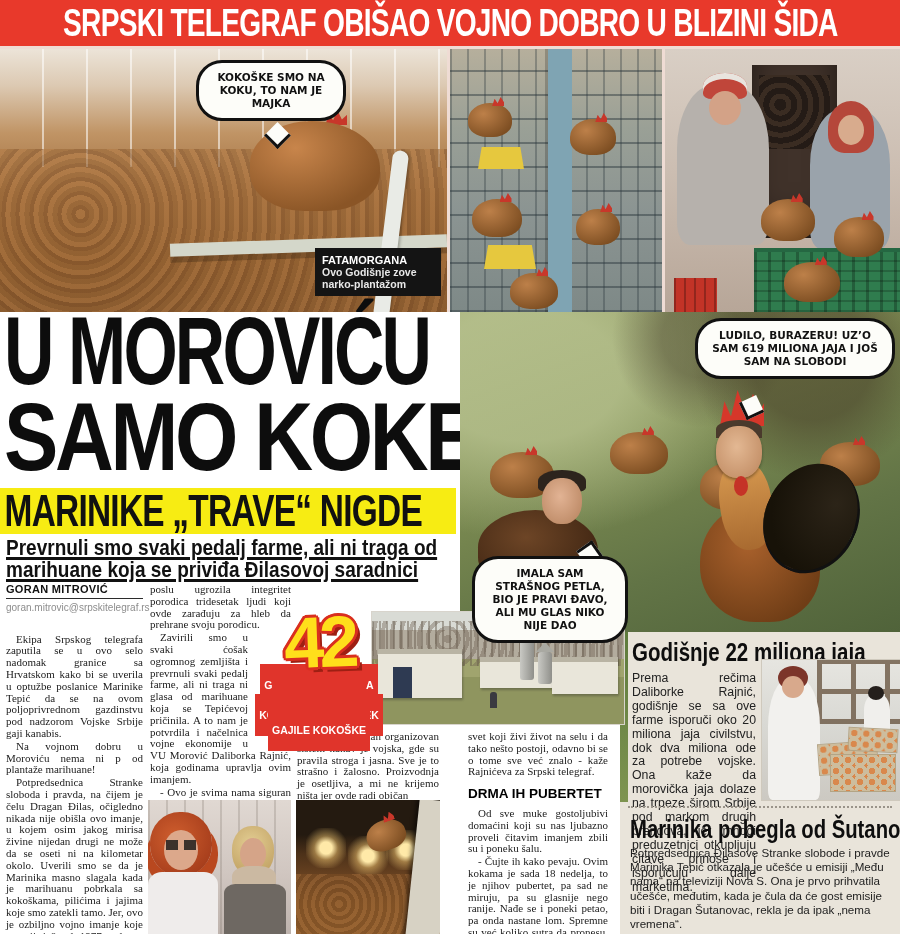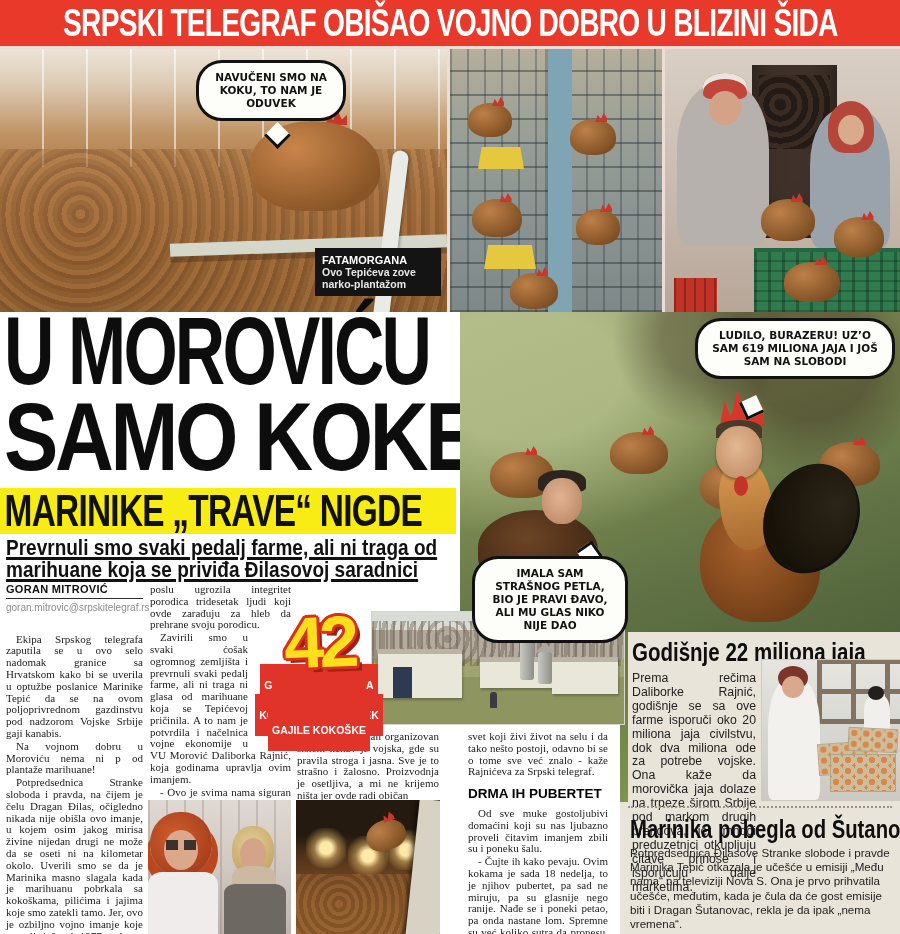--- a/index.html
+++ b/index.html
@@ -217,21 +217,21 @@
     <div class="wires"></div>
     <div class="flock"></div>
     <div class="perch"></div>
     <div class="pipe"></div>
     <div class="bighen" style="left:250px;top:60px;width:130px;height:120px;">
       <div class="comb"></div>
       <div class="body"></div>
     </div>
     <div class="abs" style="right:6px;bottom:16px;width:112px;background:#141414;color:#fff;padding:6px 7px;z-index:6;">
       <div style="font-weight:bold;font-size:11px;">FATAMORGANA</div>
-      <div style="font-size:10.5px;line-height:12px;font-weight:bold;color:#e8e8e8;">Ovo Tepićeva zove narko-plantažom</div>
+      <div style="font-size:10.5px;line-height:12px;font-weight:bold;color:#e8e8e8;">Ovo Godišnje zove narko-plantažom</div>
     </div>
   </div>
 
   <div class="photo photo-cages">
     <div class="grid"></div>
     <div class="post"></div>
     <div class="feeder" style="left:28px;top:98px;width:46px;height:22px;"></div>
     <div class="feeder" style="left:34px;top:196px;width:52px;height:24px;"></div>
     <div class="hen" style="left:18px;top:54px;width:44px;height:34px;">
         <i></i>
@@ -308,21 +308,21 @@
       <div class="face"></div>
       <div class="wattle"></div>
     </div>
     <div class="figure henwoman">
       <div class="body"></div>
       <div class="hair"></div>
       <div class="face"></div>
     </div>
   </div>
 
-  <div class="bubble" style="left:196px;top:60px;width:150px;">NAVUČENI SMO NA KOKU, TO NAM JE ODUVEK</div>
+  <div class="bubble" style="left:196px;top:60px;width:150px;">KOKOŠKE SMO NA KOKU, TO NAM JE MAJKA</div>
   <div class="tail" style="left:268px;top:126px;transform:rotate(45deg);"></div>
 
   <div class="bubble" style="left:695px;top:318px;width:200px;">LUDILO, BURAZERU! UZ’O SAM 619 MILIONA JAJA I JOŠ SAM NA SLOBODI</div>
   <div class="tail" style="left:742px;top:398px;transform:rotate(65deg);"></div>
 
   <div class="bubble" style="left:472px;top:556px;width:156px;">IMALA SAM STRAŠNOG PETLA, BIO JE PRAVI ĐAVO, ALI MU GLAS NIKO NIJE DAO</div>
   <div class="tail" style="left:580px;top:544px;transform:rotate(-125deg);"></div>
 
   <div class="abs serif" style="left:6px;top:584px;width:137px;height:350px;">
     <div class="byline" style="font-family:'Liberation Sans',sans-serif;">GORAN MITROVIĆ</div>

